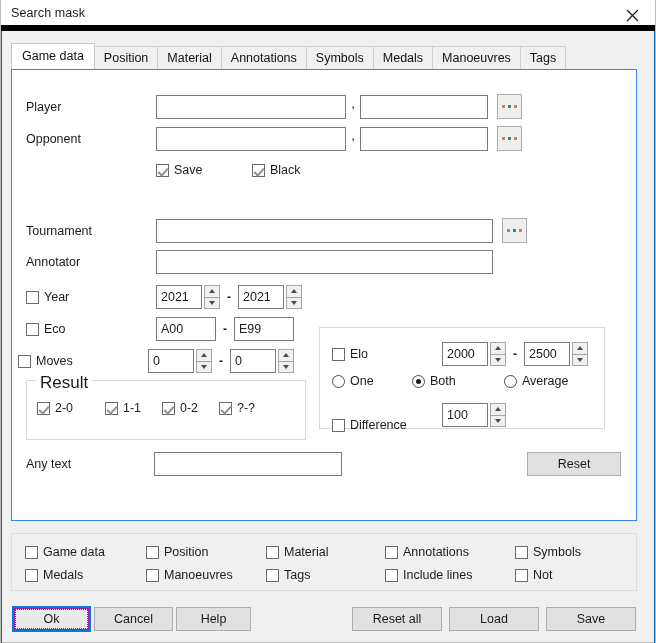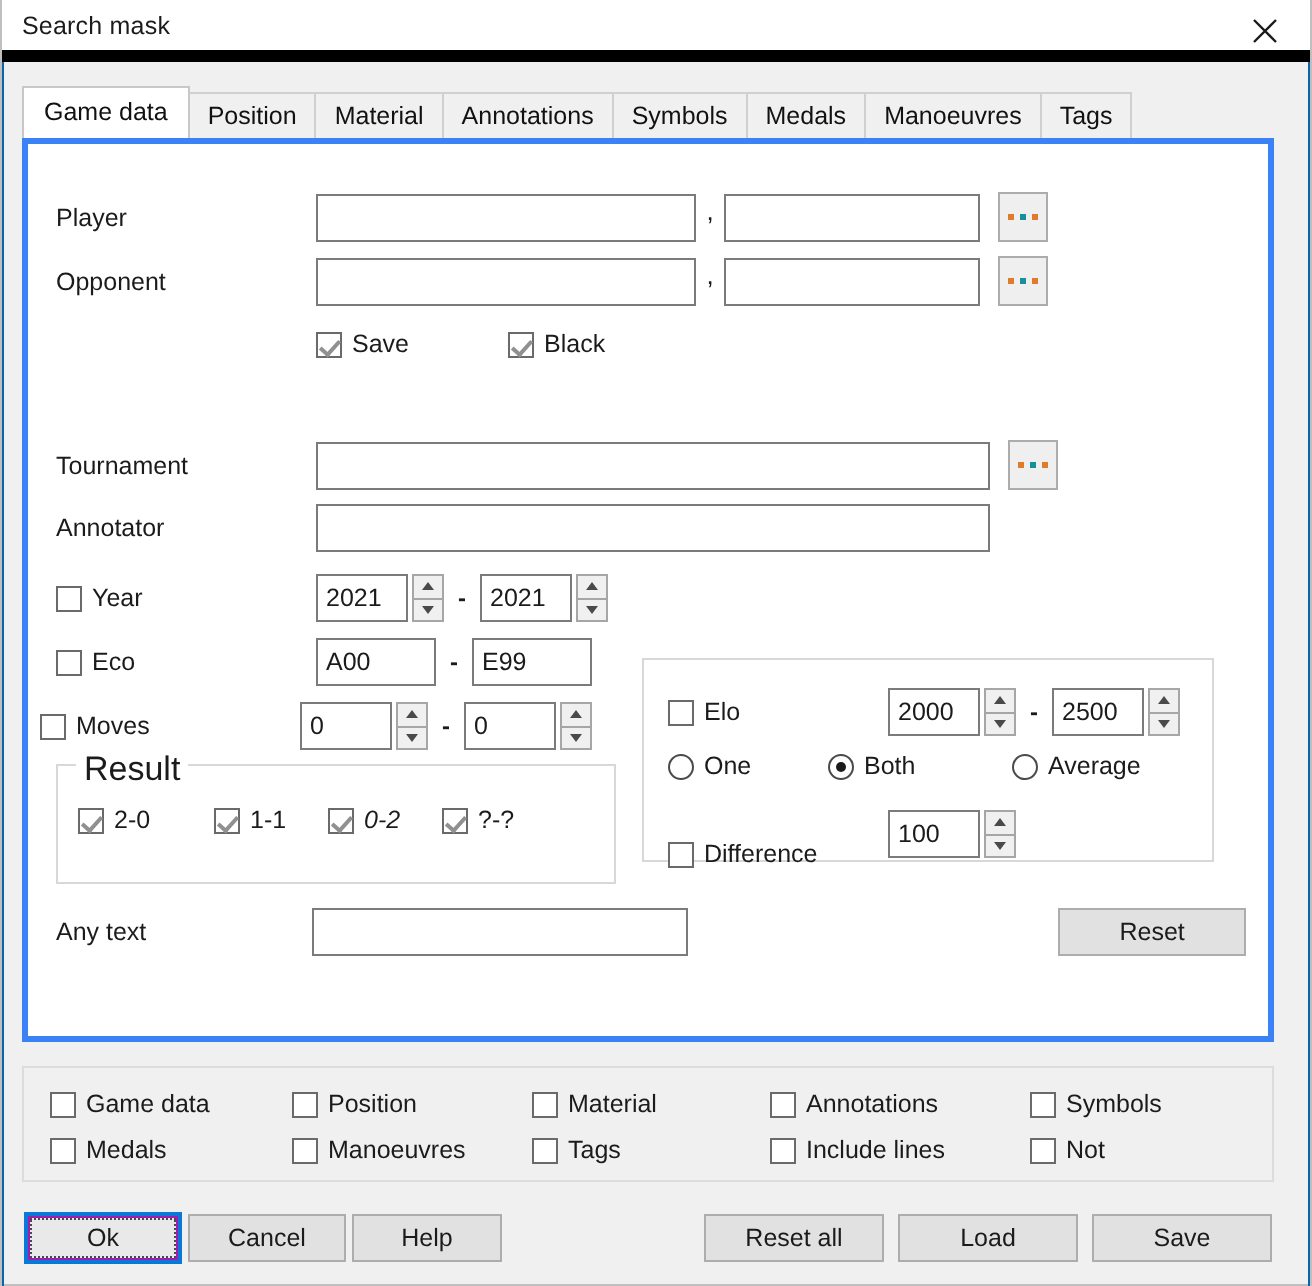--- a/index.html
+++ b/index.html
@@ -96,21 +96,21 @@
     position: relative;
     z-index: 4;
   }
   
   #panel {
     margin: 0 0 0 10px;
     width: 626px;
     height: 452px;
     box-sizing: border-box;
     background: #ffffff;
-    border: 3px solid #3b82f6;
+    border: 1px solid #3b82f6;
     position: relative;
     flex: none;
   }
   
   .row { position: absolute; display: flex; align-items: center; }
   .lbl { color: #1b1b1b; font-size: 12.5px; white-space: nowrap; }
   .txt {
     box-sizing: border-box;
     height: 24px;
     border: 1px solid #7b7b7b;
@@ -423,21 +423,21 @@
       <span class="gtitle">Result</span>
       <div class="row" style="left:10px; top:20px;">
         <span class="cb on" style="width:68px;">
           <span class="box"></span>
           <span>2-0</span>
         </span>
         <span class="cb on" style="width:57px;">
           <span class="box"></span>
           <span>1-1</span>
         </span>
-        <span class="cb on" style="width:57px;font-style:italic;">
+        <span class="cb on" style="width:57px;">
           <span class="box"></span>
           <span>0-2</span>
         </span>
         <span class="cb on">
           <span class="box"></span>
           <span>?-?</span>
         </span>
       </div>
     </div>
 

